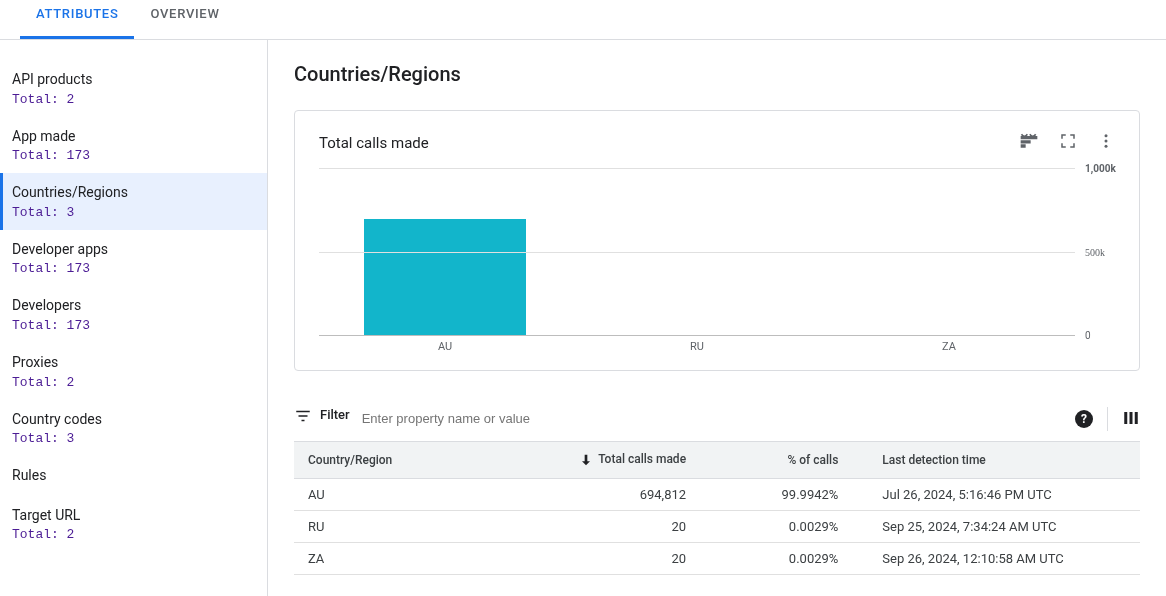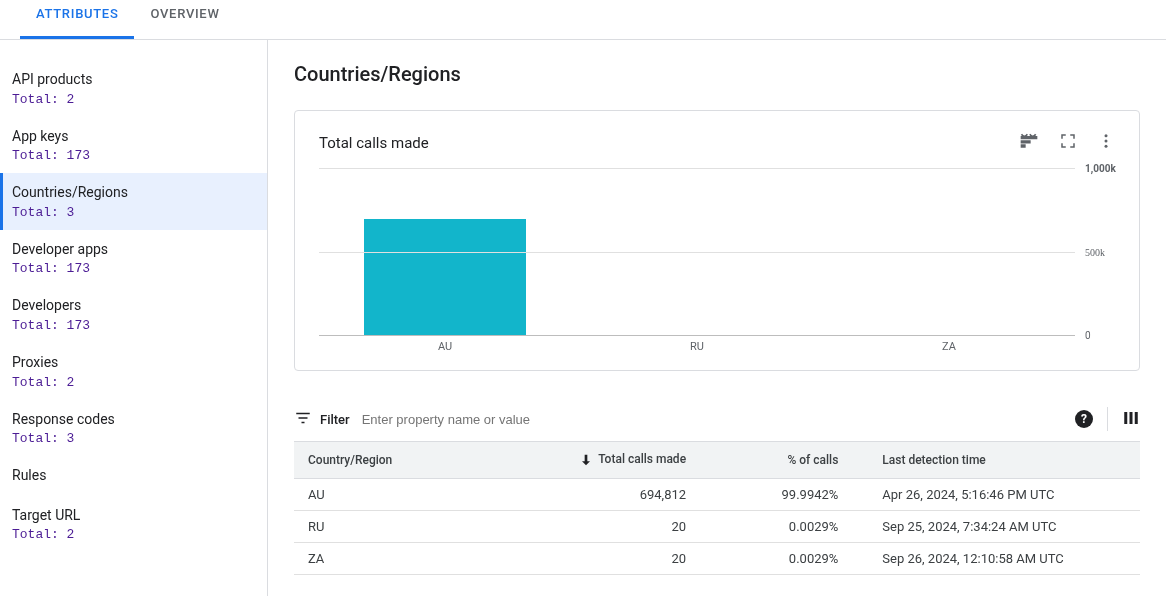--- a/index.html
+++ b/index.html
@@ -146,21 +146,21 @@
     height: 18px;
   }
   .xlabel {
     flex: 1;
     text-align: center;
     font-size: 11px;
     color: #5f6368;
   }
   .filter-row {
     display: flex;
-    align-items: center;
+    align-items: flex-start;
     padding: 4px 0 10px 0;
   }
   .filter-icon { margin-right: 8px; color: #202124; }
   .filter-label { font-size: 13px; font-weight: 500; margin-right: 12px; }
   .filter-input {
     border: none;
     outline: none;
     font-size: 13px;
     color: #5f6368;
     flex: 1;
@@ -218,41 +218,41 @@
   <div class="tab">OVERVIEW</div>
 </div>
 
 <div class="content">
   <div class="sidebar" id="sidebar">
       <div class="sidebar-item">
         <div class="title">API products</div>
         <div class="sub">Total: 2</div>
       </div>
       <div class="sidebar-item">
-        <div class="title">App keys</div>
+        <div class="title">App made</div>
         <div class="sub">Total: 173</div>
       </div>
       <div class="sidebar-item active">
         <div class="title">Countries/Regions</div>
         <div class="sub">Total: 3</div>
       </div>
       <div class="sidebar-item">
         <div class="title">Developer apps</div>
         <div class="sub">Total: 173</div>
       </div>
       <div class="sidebar-item">
         <div class="title">Developers</div>
         <div class="sub">Total: 173</div>
       </div>
       <div class="sidebar-item">
         <div class="title">Proxies</div>
         <div class="sub">Total: 2</div>
       </div>
       <div class="sidebar-item">
-        <div class="title">Response codes</div>
+        <div class="title">Country codes</div>
         <div class="sub">Total: 3</div>
       </div>
       <div class="sidebar-item">
         <div class="title">Rules</div>
       </div>
       <div class="sidebar-item">
         <div class="title">Target URL</div>
         <div class="sub">Total: 2</div>
       </div>
     </div>
@@ -344,21 +344,21 @@
           </th>
           <th class="right" style="width:18%">% of calls</th>
           <th style="width:34%;padding-left:30px">Last detection time</th>
         </tr>
       </thead>
       <tbody id="table-body">
           <tr>
             <td>AU</td>
             <td class="right">694,812</td>
             <td class="right">99.9942%</td>
-            <td style="padding-left:30px">Apr 26, 2024, 5:16:46 PM UTC</td>
+            <td style="padding-left:30px">Jul 26, 2024, 5:16:46 PM UTC</td>
           </tr>
           <tr>
             <td>RU</td>
             <td class="right">20</td>
             <td class="right">0.0029%</td>
             <td style="padding-left:30px">Sep 25, 2024, 7:34:24 AM UTC</td>
           </tr>
           <tr>
             <td>ZA</td>
             <td class="right">20</td>

